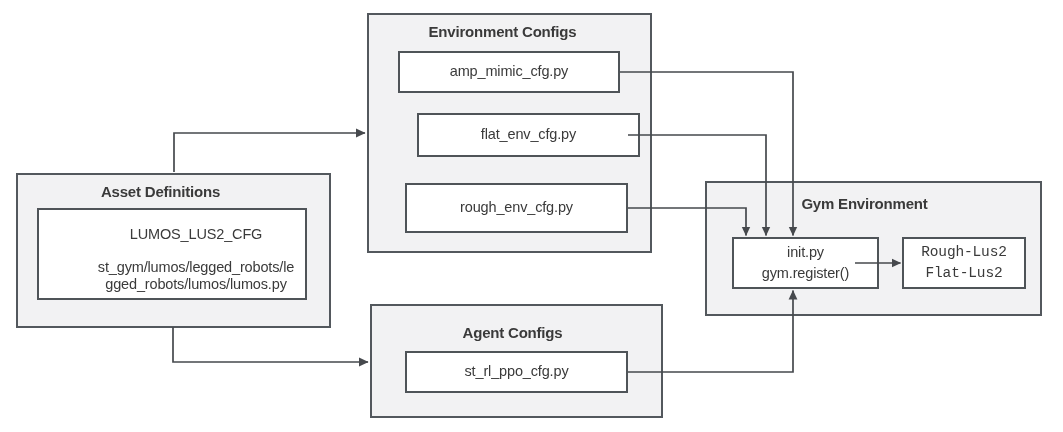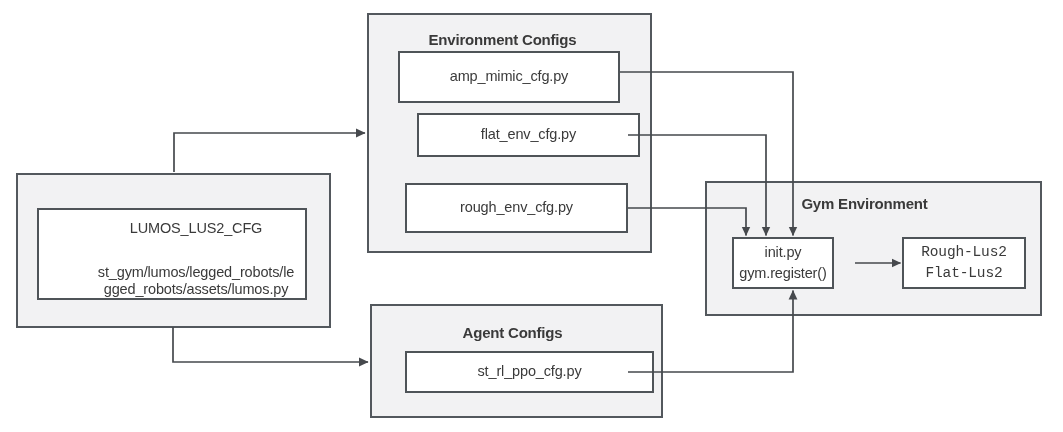--- a/index.html
+++ b/index.html
@@ -25,66 +25,67 @@
     position:absolute;left:0;right:0;text-align:center;
     font-size:15px;font-weight:600;letter-spacing:-0.2px;line-height:17px;
     white-space:nowrap;z-index:3;
   }
   .node{
     position:absolute;background:var(--node-fill);
     border:2px solid var(--node-border);box-sizing:border-box;z-index:2;
     display:flex;flex-direction:column;align-items:center;justify-content:center;
     text-align:center;font-size:14.5px;letter-spacing:-0.15px;line-height:1.45;
   }
-  .node--doc{justify-content:space-between;padding-top:9px;padding-left:48px;}
+  .node--doc{justify-content:center;padding-top:9px;padding-left:48px;}
   .doc-name{line-height:18px;}
   .doc-path{margin-top:16px;line-height:17px;}
   .doc-path div{white-space:nowrap;}
   .wires{position:absolute;left:0;top:0;z-index:5;pointer-events:none;}
   .wire{fill:none;stroke:var(--arrow);stroke-width:1.7px;}
   #arrowhead path{fill:var(--arrow);}
 </style>
 </head>
 <body>
 
 <div class="canvas">
 
   <div class="panel" style="left:16px;top:173px;width:315px;height:155px;">
+    <div class="panel-title" style="top:8px;transform:translateX(-13px);">Asset Definitions</div>
     <div class="node node--doc" style="left:19px;top:33px;width:270px;height:92px;">
       <div class="doc-name">LUMOS_LUS2_CFG</div>
       <div class="doc-path">
         <div>st_gym/lumos/legged_robots/le</div>
-        <div>gged_robots/assets/lumos.py</div>
+        <div>gged_robots/lumos/lumos.py</div>
       </div>
     </div>
   </div>
 
   <div class="panel" style="left:367px;top:13px;width:285px;height:240px;">
-    <div class="panel-title" style="top:16px;transform:translateX(-7px);">Environment Configs</div>
-    <div class="node" style="left:29px;top:36px;width:222px;height:52px;">
+    <div class="panel-title" style="top:8px;transform:translateX(-7px);">Environment Configs</div>
+    <div class="node" style="left:29px;top:36px;width:222px;height:42px;">
       <div>amp_mimic_cfg.py</div>
     </div>
     <div class="node" style="left:36px;top:98px;width:223px;height:44px;margin-left:12px;">
       <div>flat_env_cfg.py</div>
     </div>
     <div class="node" style="left:36px;top:168px;width:223px;height:50px;">
       <div>rough_env_cfg.py</div>
     </div>
   </div>
 
   <div class="panel" style="left:370px;top:304px;width:293px;height:114px;">
     <div class="panel-title" style="top:18px;transform:translateX(-4px);">Agent Configs</div>
-    <div class="node" style="left:33px;top:45px;width:249px;height:42px;align-items:center;">
+    <div class="node" style="left:33px;top:45px;width:223px;height:42px;align-items:center;">
       <div>st_rl_ppo_cfg.py</div>
     </div>
   </div>
 
   <div class="panel" style="left:705px;top:181px;width:337px;height:135px;">
     <div class="panel-title" style="top:12px;transform:translateX(-9px);">Gym Environment</div>
-    <div class="node" style="left:25px;top:54px;width:102px;height:52px;">
+    <div class="node" style="left:25px;top:54px;width:147px;height:52px;">
       <div>init.py</div>
       <div>gym.register()</div>
     </div>
     <div class="node" style="left:195px;top:54px;width:124px;height:52px;font-family:Liberation Mono, monospace;">
       <div>Rough-Lus2</div>
       <div>Flat-Lus2</div>
     </div>
   </div>
 
   <svg class="wires" width="1063" height="432" viewBox="0 0 1063 432">

